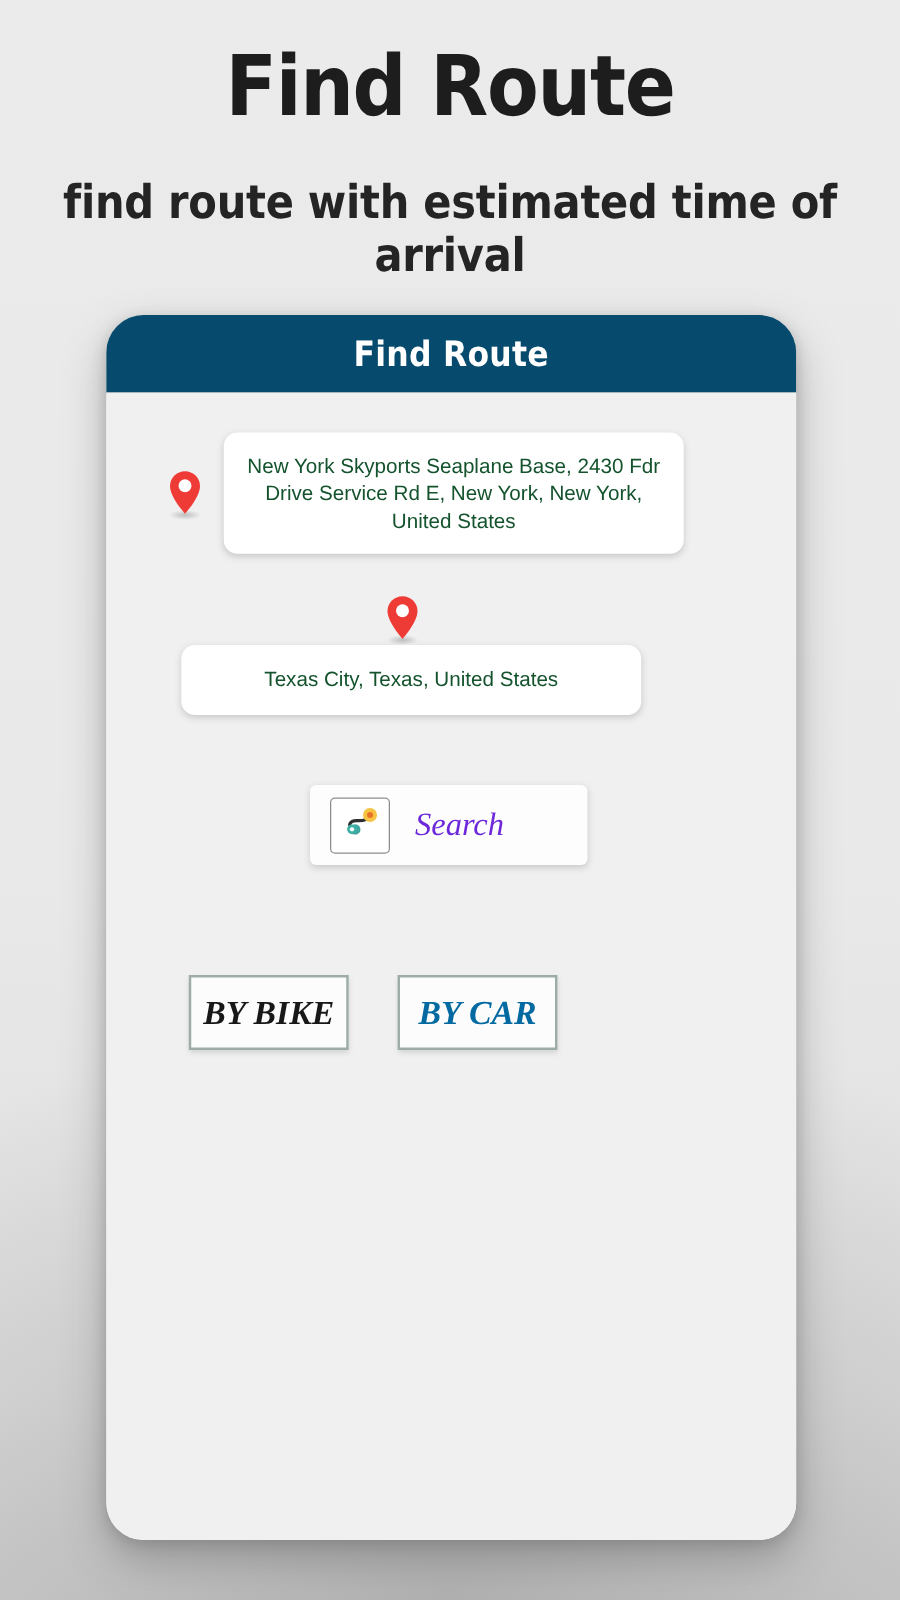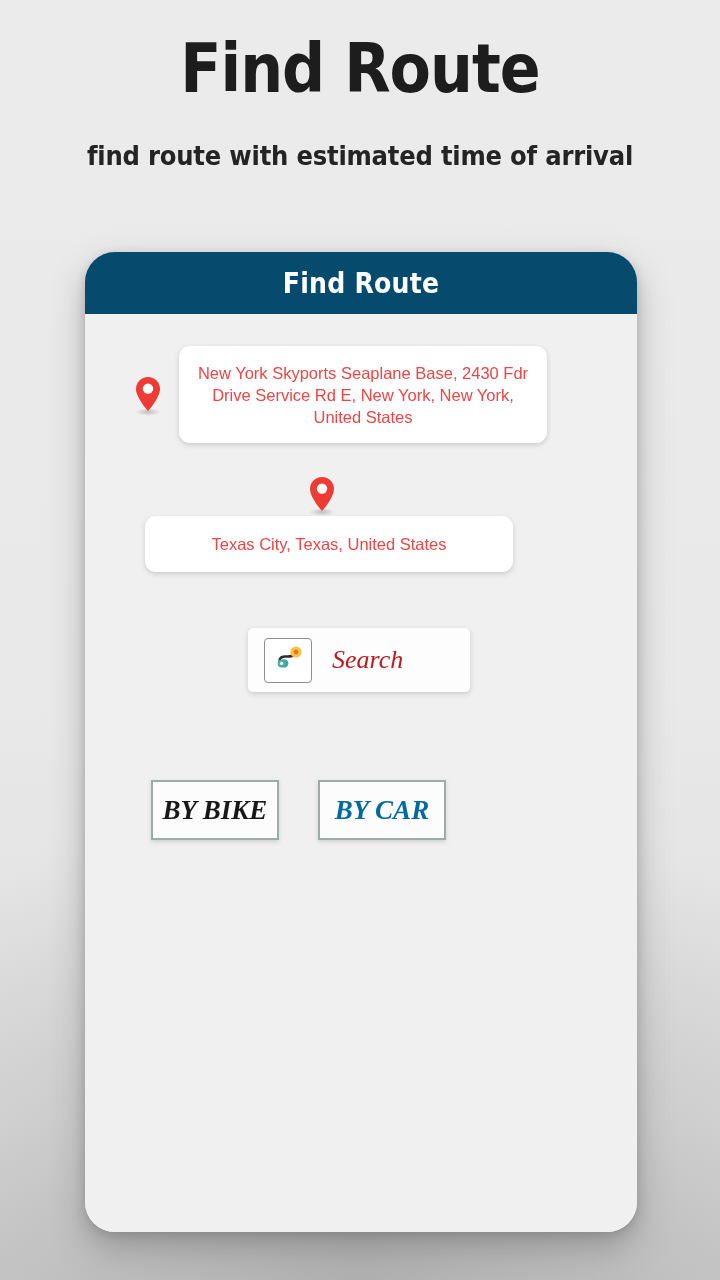--- a/index.html
+++ b/index.html
@@ -24,21 +24,21 @@
     position:absolute; left:0; right:0; top:34px;
     text-align:center;
     font-family:"DejaVu Sans Condensed","Liberation Sans", sans-serif;
     font-size:67px; font-weight:700; color:#1d1d1d;
     letter-spacing:-1px; line-height:1.05;
   }
   .promo-sub{
     position:absolute; left:0; right:0; top:140px;
     text-align:center;
     font-family:"DejaVu Sans Condensed","Liberation Sans", sans-serif;
-    font-size:27px; font-weight:700; color:#242424;
+    font-size:37px; font-weight:700; color:#242424;
     letter-spacing:-.2px;
   }
 
   
   .phone{
     position:absolute; left:85px; top:252px;
     width:552px; height:980px;
     border-radius:30px;
     background:#f0f0f0;
     box-shadow:0 16px 34px rgba(90,90,90,.40), 0 3px 10px rgba(90,90,90,.26);
@@ -70,21 +70,21 @@
     border-radius:50%;
   }
 
   .field{
     margin-left:14px;
     background:#ffffff;
     border-radius:11px;
     box-shadow:0 2px 5px rgba(120,120,120,.30);
     display:flex; align-items:center; justify-content:center;
     text-align:center;
-    color:#ef4444;
+    color:#14532d;
     font-size:16.5px; line-height:22px;
     padding:10px 14px;
   }
   .field-1{ width:368px; height:97px; }
   .field-2{ width:368px; height:56px; }
 
   
   .search-btn{
     position:absolute; left:163px; top:314px;
     width:222px; height:64px;
@@ -97,21 +97,21 @@
   .route-icon-box{
     width:48px; height:45px;
     background:#ffffff;
     border:1.5px solid #8d8d8d;
     border-radius:4px;
     display:flex; align-items:center; justify-content:center;
     flex:none;
   }
   .search-label{
     font-family:"Liberation Serif","DejaVu Serif", serif;
-    font-style:italic; font-size:26px; color:#b91c1c;
+    font-style:italic; font-size:26px; color:#6d28d9;
   }
 
   
   .modes{
     position:absolute; left:66px; top:466px;
     display:flex; gap:17px;
   }
   .mode-btn{
     width:128px; height:60px;
     background:#fcfcfc;

